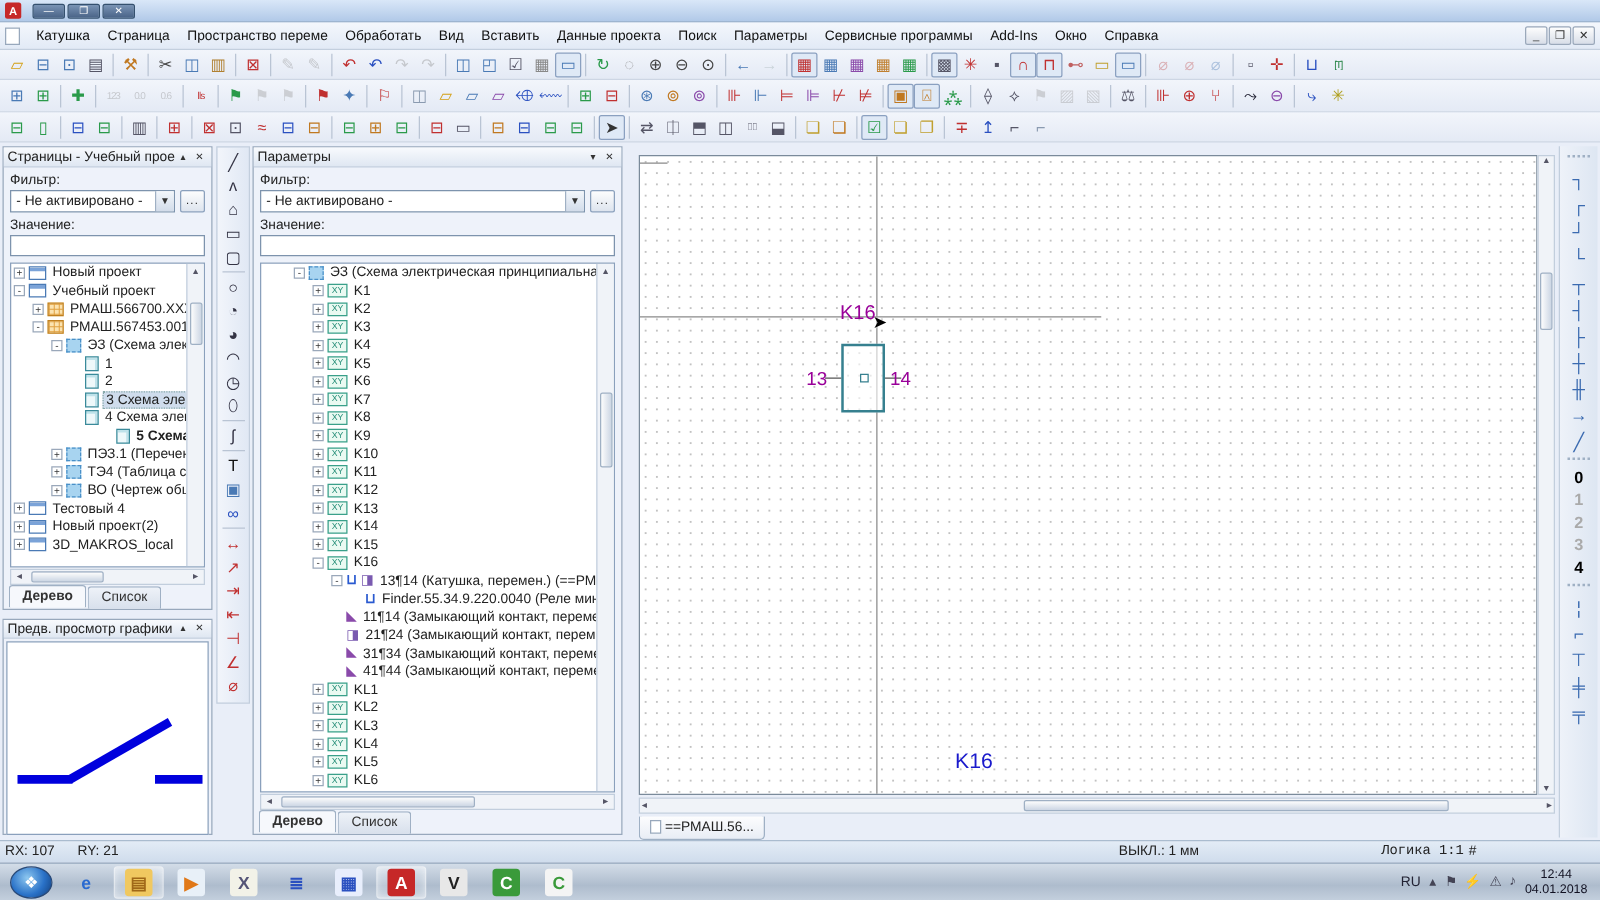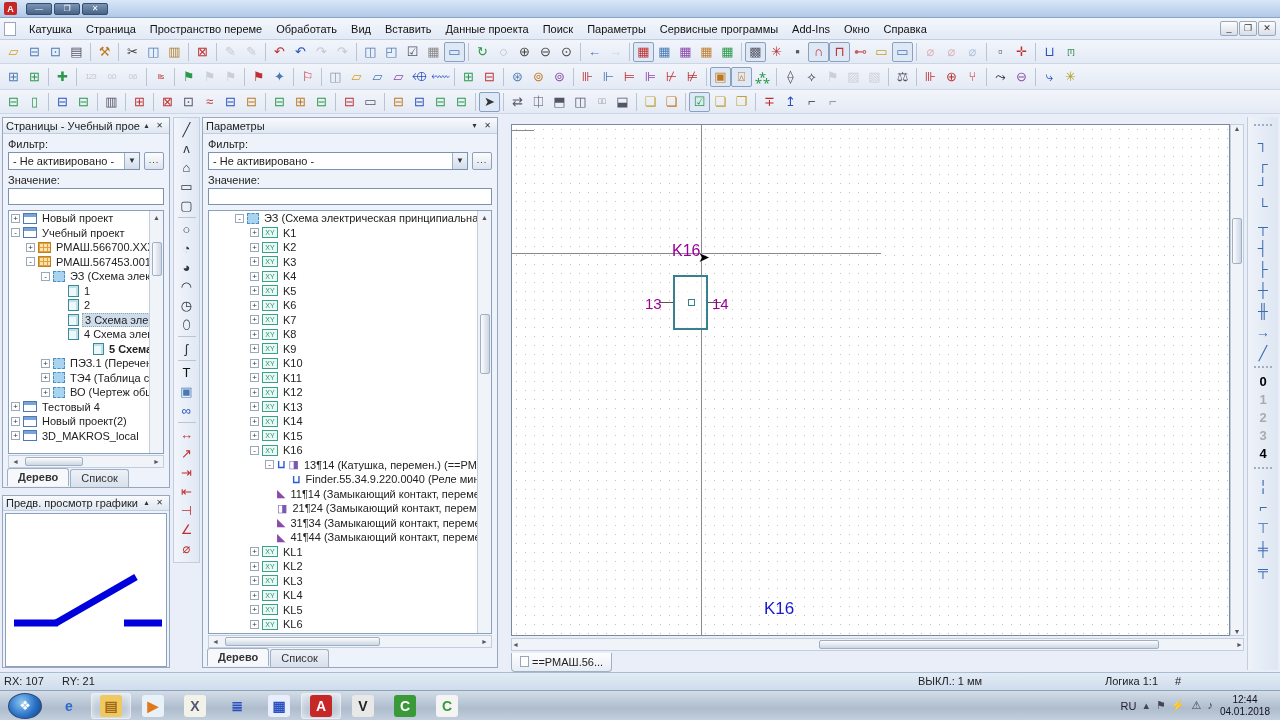--- a/index.html
+++ b/index.html
@@ -147,21 +147,21 @@
   #canvas-tabs { position:absolute; left:8px; top:537px; height:19px; display:flex; }
   #canvas-tabs .ctab { display:flex; align-items:center; gap:3px; padding:2px 8px 3px; background:linear-gradient(#fdfdfe,#e8edf5);
     border:1px solid #9fb0c4; border-top:none; border-radius:0 0 4px 4px; color:#222; }
   #canvas-tabs .pg-ico { width:9px; height:11px; background:#fff; border:1px solid #98a8bc; }
 
   
   #statusbar { position:absolute; left:0; top:672px; width:1280px; height:18px; background:linear-gradient(#e3ecf6,#cfdcec);
     border-top:1px solid #aabccf; font-size:11px; color:#222; }
   #statusbar span { position:absolute; top:2px; }
   #st-rx { left:4px; } #st-ry { left:62px; }
-  #st-grid { left:918px; } #st-logic { left:1105px; } #st-hash { left:1175px; }
+  #st-grid { left:895px; } #st-logic { left:1105px;font-family:Liberation Mono, monospace; } #st-hash { left:1175px; }
 
   
   #taskbar { position:absolute; left:0; top:690px; width:1280px; height:30px;
     background:linear-gradient(#d3dde8,#aebccd 60%,#c3cfdd); border-top:1px solid #8fa2b8;
     display:flex; align-items:center; padding:0 2px; }
   #start-orb { width:34px; height:26px; margin:0 6px; border-radius:50%; flex:none;
     background:radial-gradient(circle at 40% 35%, #8ec8f0 0%, #2a72c8 55%, #123c78 100%);
     border:1px solid #2a4a78; color:#fff; font-size:13px; display:flex; align-items:center; justify-content:center; }
   .task-ico { width:40px; height:26px; margin:0 1px; border-radius:3px; display:flex; align-items:center;
     justify-content:center; flex:none; }

